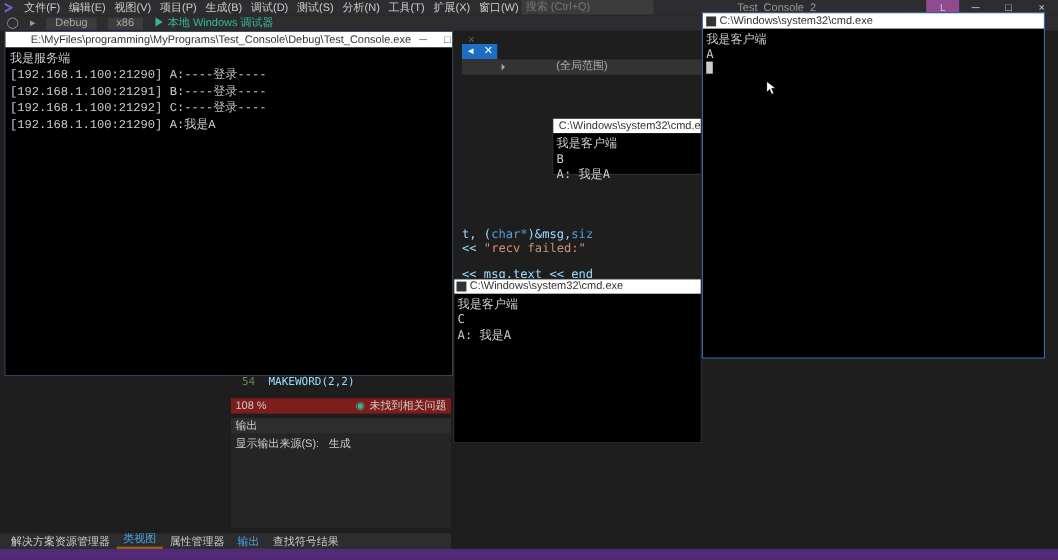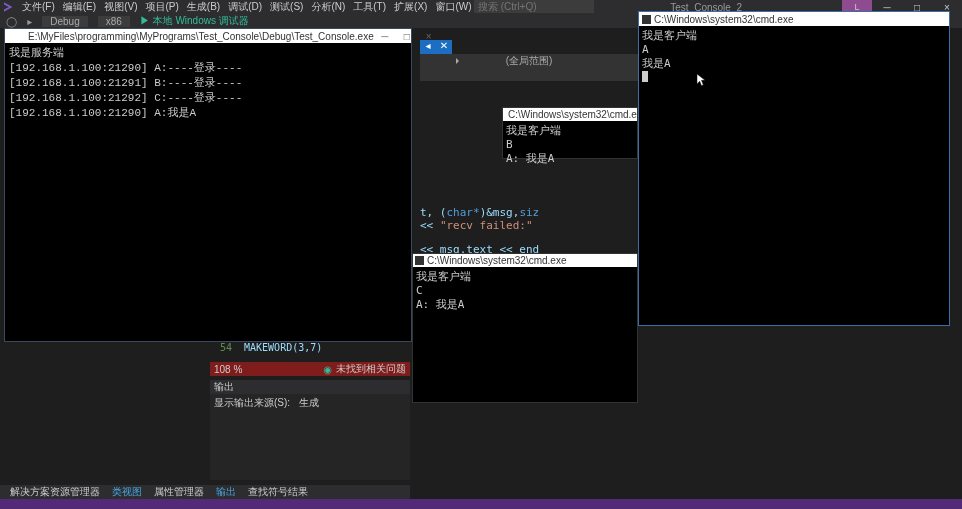--- a/index.html
+++ b/index.html
@@ -160,21 +160,21 @@
   position: absolute;
   left: 0; bottom: 10px; right: 552px;
   height: 14px;
   background: #2d2d30;
   display: flex;
   align-items: center;
   font-size: 10px;
   padding-left: 4px;
 }
 .vs-bottombar .tab { padding: 0 6px; color: #ccc; }
-.vs-bottombar .tab.active { color: #4aa3df; border-bottom: 1px solid #a16207; }
+.vs-bottombar .tab.active { color: #4aa3df; border-bottom: 5px solid #a16207; }
 .vs-bottombar2 {
   position: absolute;
   left: 210px; bottom: 10px; width: 200px;
   height: 14px;
   background: #2d2d30;
   display: flex;
   align-items: center;
   font-size: 10px;
 }
 
@@ -183,21 +183,21 @@
   position: absolute;
   left: 420px; top: 40px;
   width: 32px; height: 14px;
   background: #1b6ec2;
   display: flex;
 }
 .vs-tabgroup2 span { width: 16px; text-align: center; color: #fff; font-size: 10px; }
 .vs-scopebar {
   position: absolute;
   left: 420px; top: 54px;
-  width: 218px; height: 27px;
+  width: 218px; height: 14px;
   background: #333;
   color: #aaa;
   font-size: 10px;
   text-align: center;
   line-height: 14px;
 }
 .vs-scopebar::before {
   content: '';
   position: absolute;
   left: 36px; top: 4px;
@@ -333,21 +333,21 @@
     <div class="btns">
       <span>─</span>
       <span>□</span>
       <span>×</span>
     </div>
   </div>
   <div class="body"><div>我是服务端</div><div>[192.168.1.100:21290] A:----登录----</div><div>[192.168.1.100:21291] B:----登录----</div><div>[192.168.1.100:21292] C:----登录----</div><div>[192.168.1.100:21290] A:我是A</div></div>
 </div>
 
 <div class="editor-area">
-  <div><span class="ln">54</span><span class="code">    MAKEWORD(3,7)</span></div>
+  <div><span class="ln">54</span><span class="code">    MAKEWORD(2,2)</span></div>
 </div>
 <div class="editor-footer">
   <span>108 %</span>
   <span class="ok">◉</span>
   <span class="msg">未找到相关问题</span>
 </div>
 <div class="output-panel">
   <div class="hdr">输出</div>
   <div class="row">
     <span>显示输出来源(S):</span>
@@ -388,21 +388,21 @@
       <span>C:\Windows\system32\cmd.exe</span>
     </div>
   <div class="body"><div>我是客户端</div><div>C</div><div>A: 我是A</div></div>
 </div>
 
 <div class="cmd-big">
   <div class="titlebar">
       <span class="icn"></span>
       <span>C:\Windows\system32\cmd.exe</span>
     </div>
-  <div class="body"><div>我是客户端</div><div>A</div><div>我是A</div><div><span class="cursor"></span></div></div>
+  <div class="body"><div>我是客户端</div><div>A</div><div><span class="cursor"></span></div></div>
 </div>
 
 <div class="mouse">
   <svg viewBox="0 0 10 14">
       <path d="M0 0 L0 11 L3 8 L5 13 L7 12 L5 7 L9 7 Z" fill="#fff" stroke="#000" stroke-width="0.5"></path>
     </svg>
 </div>
 
 <div class="vs-statusbar"></div>
 

